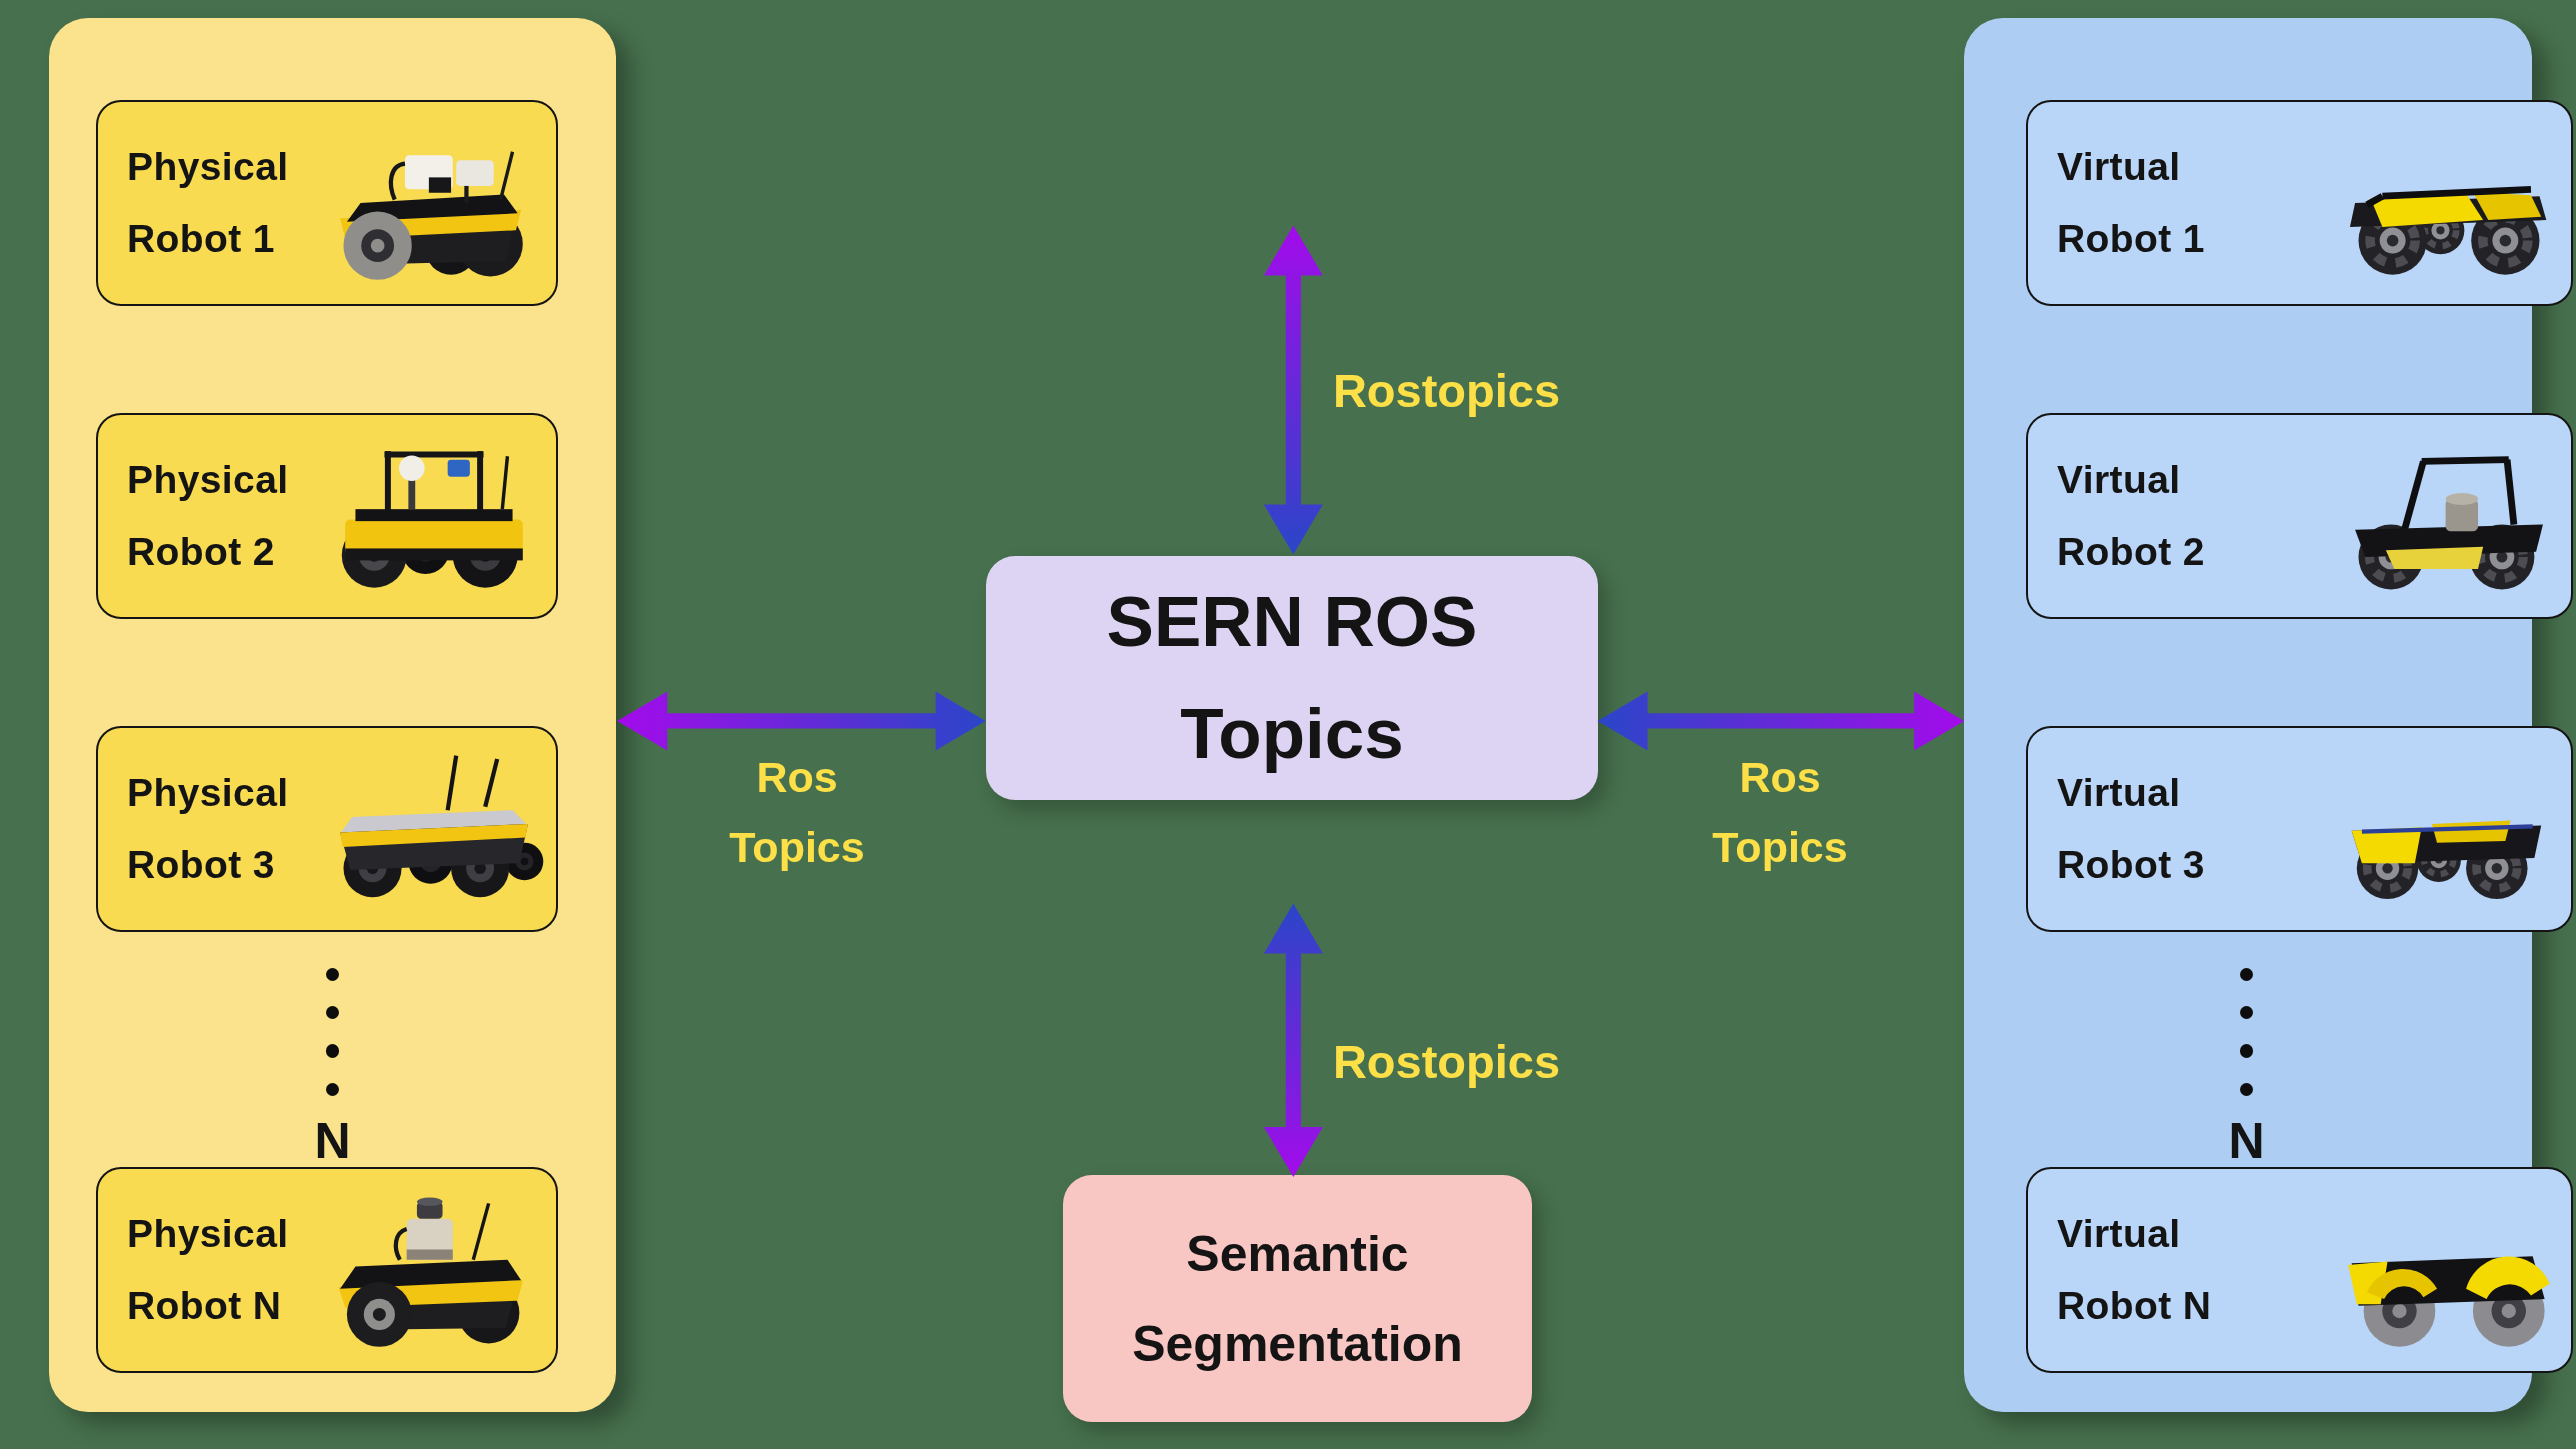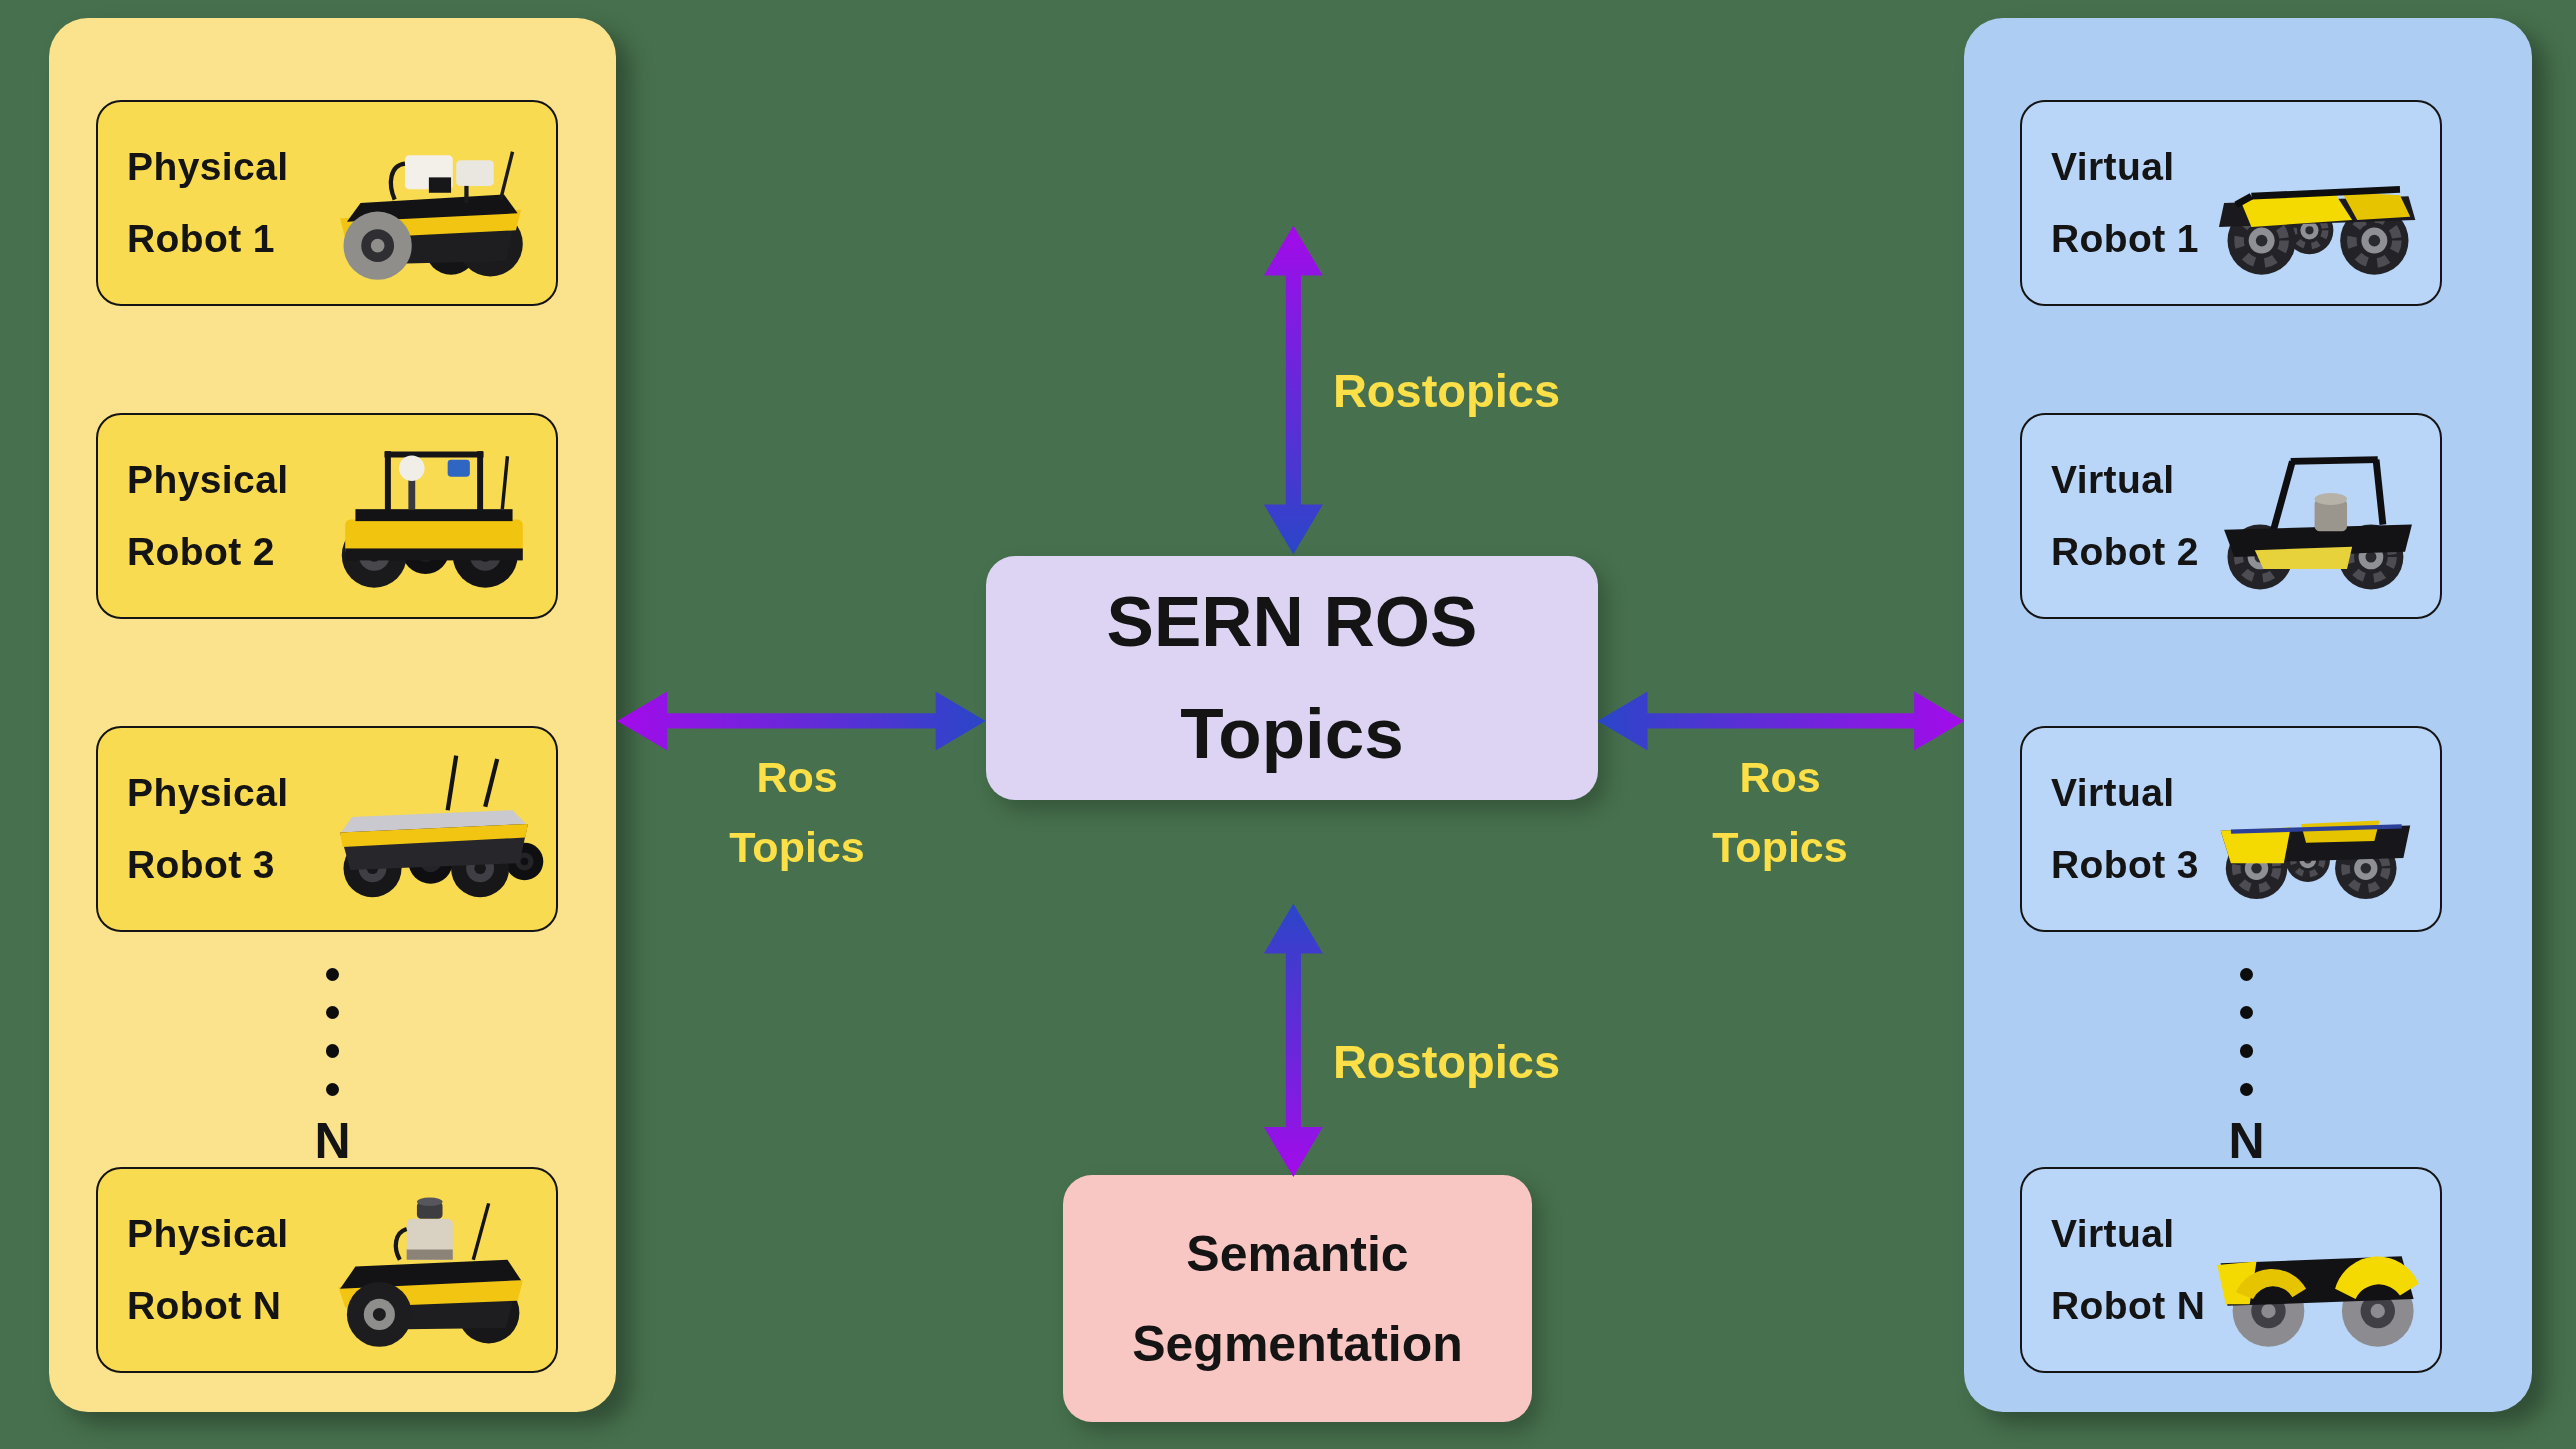--- a/index.html
+++ b/index.html
@@ -12,21 +12,21 @@
   #left-panel{left:49px;top:18px;width:567px;height:1394px;background:#FAE38C;}
   #right-panel{left:1964px;top:18px;width:568px;height:1394px;background:#AECDF2;}
 
   .robot-card{
     position:absolute;width:462px;height:206px;box-sizing:border-box;
     border:2.7px solid #141414;border-radius:25px;
     display:flex;align-items:center;justify-content:space-between;
     padding:0 10.7px 0 29px;
   }
   #left-panel .robot-card{left:47px;background:#F8DB50;}
-  #right-panel .robot-card{left:56px;width:422px;border-width:2.7px;background:#B9D5F7;}
+  #right-panel .robot-card{left:62px;width:547px;border-width:2.7px;background:#B9D5F7;}
   .card-pos-0{top:82px;}  .card-pos-1{top:395px;}
   .card-pos-2{top:708px;} .card-pos-3{top:1149px;}
 
   .card-label{font-size:39px;line-height:72px;letter-spacing:0.4px;}
   .robot{width:222px;height:172px;flex:none;}
 
   .ellipsis{position:absolute;width:107px;display:flex;flex-direction:column;align-items:center;}
   #left-panel .ellipsis{left:230px;top:937px;}
   #right-panel .ellipsis{left:229px;top:937px;}
   .dot{width:13.4px;height:13.4px;border-radius:50%;background:#0d0d0d;margin:12.5px 0;}

